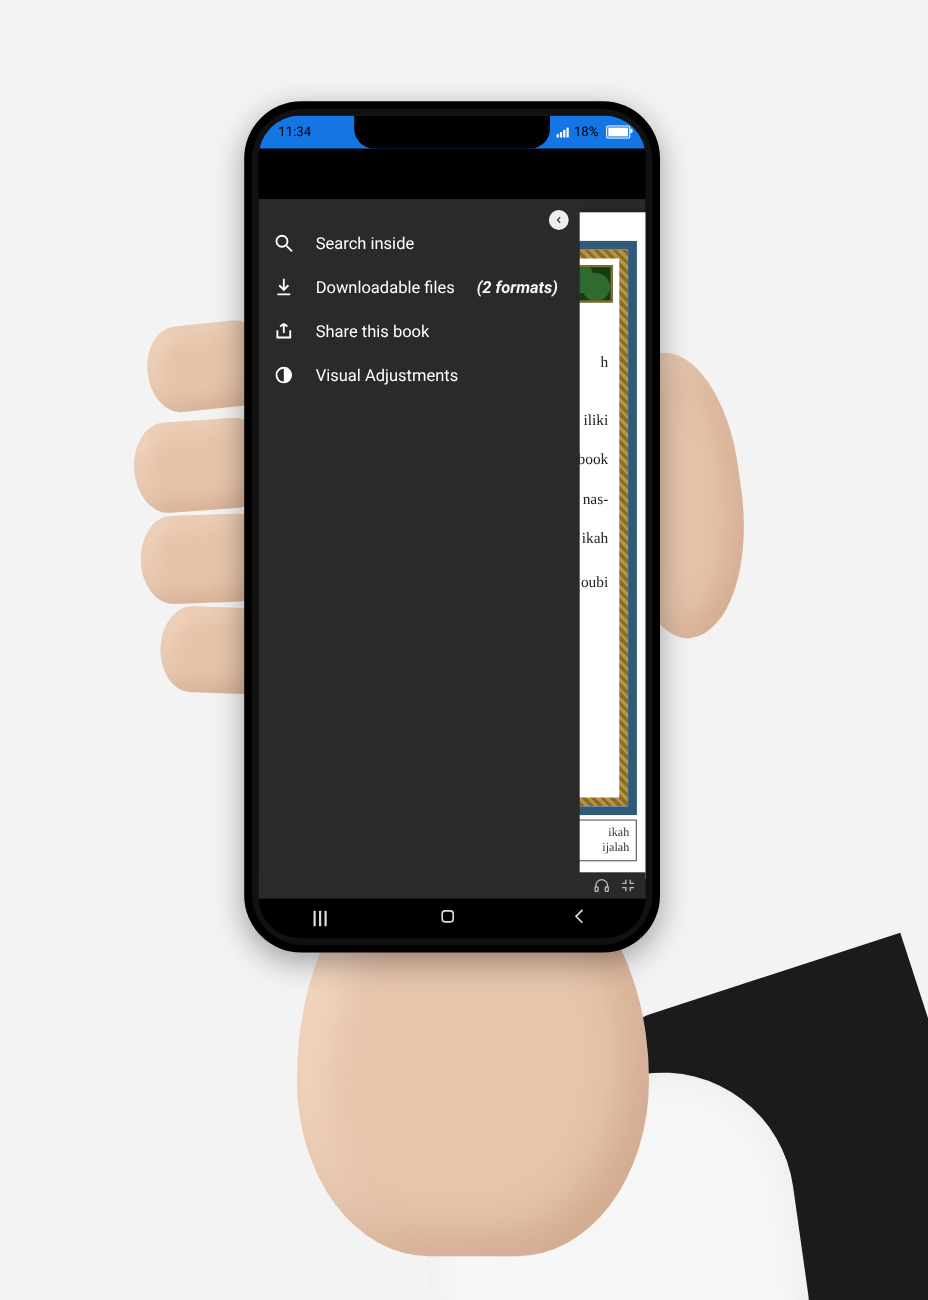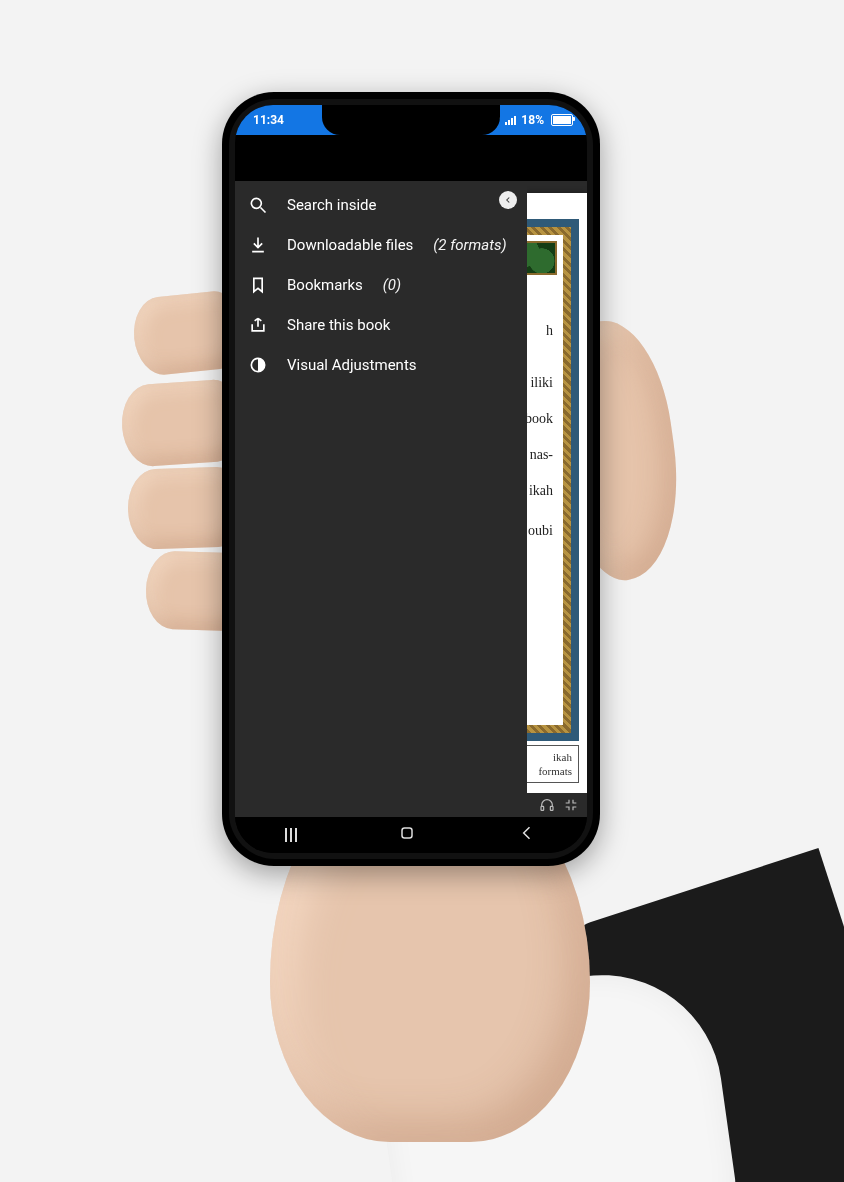--- a/index.html
+++ b/index.html
@@ -106,28 +106,27 @@
     border-bottom-right-radius: 18px;
     z-index: 50;
   }
 
   
   .statusbar {
     position: absolute;
     top: 0; left: 0; right: 0;
     height: 30px;
     background: #1376e4;
-    color: #ffffff;
+    color: #000000;
     font-size: 12px;
     display: flex;
     align-items: center;
     justify-content: space-between;
     padding: 0 14px 0 18px;
     z-index: 40;
-    font-weight: bold;
   }
   .status-left { display: flex; align-items: center; gap: 6px; }
   .status-right { display: flex; align-items: center; gap: 5px; }
   .sig-4g { font-size: 9px; line-height: 9px; }
   .sig-arrows { font-size: 8px; letter-spacing: -1px; }
   .sig-bars {
     display: inline-flex; align-items: flex-end; gap: 1px; height: 10px;
   }
   .sig-bars span { width: 2px; background: #fff; }
   .sig-bars span:nth-child(1){height:3px}
@@ -237,35 +236,35 @@
     position: absolute;
     top: 10px; right: 10px;
     width: 18px; height: 18px;
     background: #eee;
     border-radius: 50%;
     display:flex; align-items:center; justify-content:center;
   }
   .collapse-pill svg { width:10px; height:10px; stroke:#333; fill:none; stroke-width:2.5; }
 
   .menu {
-    padding-top: 4px;
+    padding-top: 20px;
   }
   .menu-item {
     display:flex; align-items:center;
     height: 40px;
     padding-left: 10px;
     gap: 16px;
     font-size: 15px;
   }
   .menu-item .mi-icon {
     width: 26px; height: 26px;
     display:flex; align-items:center; justify-content:center;
   }
   .menu-item .mi-icon svg { width:20px; height:20px; stroke:#fff; fill:none; stroke-width:2; }
-  .menu-item .suffix { font-style: italic; opacity: 0.95; margin-left: 4px; }
+  .menu-item .suffix { font-style: italic; opacity: 0.95; margin-left: 4px; font-weight: bold; }
 
   
   .android-nav {
     position:absolute; left:0; right:0; bottom:0; height:36px;
     background:#000;
     display:flex; align-items:center; justify-content:space-around;
     z-index:40;
   }
   .android-nav .nav-btn svg { width:20px; height:20px; stroke:#ddd; fill:none; stroke-width:1.8; }
   .android-nav .recents { display:flex; gap:3px; }
@@ -327,21 +326,21 @@
             <span class="tl-line" style="top:88px">h</span>
             <span class="tl-line" style="top:140px">iliki</span>
             <span class="tl-line" style="top:176px">book</span>
             <span class="tl-line" style="top:212px">nas-</span>
             <span class="tl-line" style="top:248px">ikah</span>
             <span class="tl-line" style="top:288px">oubi</span>
           </div>
         </div>
         <div class="footer-box">
           <span>ikah</span>
-          <span>formats</span>
+          <span>ijalah</span>
         </div>
       </div>
 
       <div class="bottom-gap"></div>
       <div class="reader-btn audio">
         <svg viewBox="0 0 24 24">
             <path d="M4 14v-2a8 8 0 0 1 16 0v2"></path>
             <rect x="3" y="14" width="4" height="6" rx="1"></rect>
             <rect x="17" y="14" width="4" height="6" rx="1"></rect>
           </svg>
@@ -375,29 +374,20 @@
         <div class="menu-item">
           <span class="mi-icon">
             <svg viewBox="0 0 24 24">
                 <path d="M12 3v12M7 10l5 5 5-5M5 20h14"></path>
               </svg>
           </span>
           <span>Downloadable files</span>
           <span class="suffix">(2 formats)</span>
         </div>
 
-        <div class="menu-item">
-          <span class="mi-icon">
-            <svg viewBox="0 0 24 24">
-                <path d="M7 4h10v16l-5-4-5 4V4z"></path>
-              </svg>
-          </span>
-          <span>Bookmarks</span>
-          <span class="suffix">(0)</span>
-        </div>
 
         <div class="menu-item">
           <span class="mi-icon">
             <svg viewBox="0 0 24 24">
                 <path d="M5 11v8h14v-8M12 4v10M12 4l4 3M12 4l-4 3"></path>
               </svg>
           </span>
           <span>Share this book</span>
           <span class="suffix"></span>
         </div>

